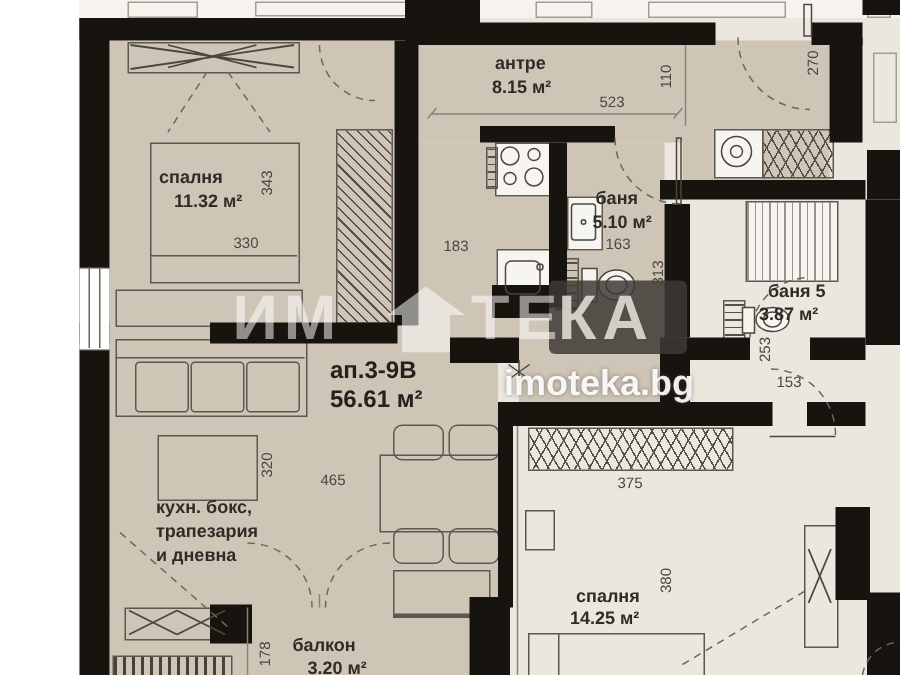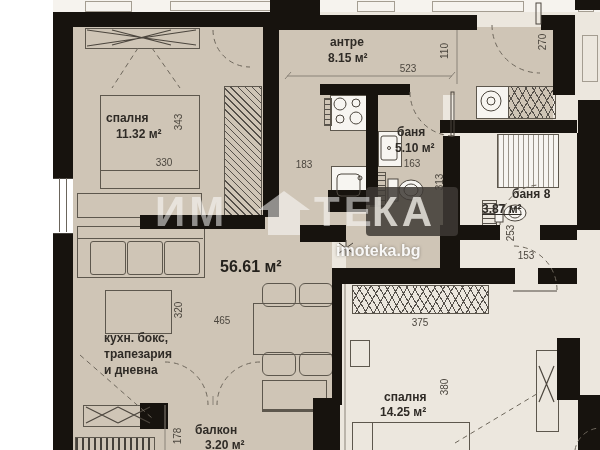--- a/index.html
+++ b/index.html
@@ -24,21 +24,21 @@
   .winline{background:#6b655c;z-index:36;}
   .rlabel{z-index:50;font-weight:bold;font-size:12px;line-height:14px;color:#2f2b26;text-align:left;white-space:nowrap;}
   .rlabel.left{text-align:left;}
   .dim{z-index:50;font-size:10px;color:#4c473f;text-align:center;white-space:nowrap;height:12px;line-height:12px;}
   .dim.v{width:34px;transform:rotate(-90deg);transform-origin:center;}
   .title{z-index:50;font-weight:bold;color:#24211c;font-size:16px;line-height:19px;white-space:nowrap;}
   #wm{z-index:60;pointer-events:none;}
   .wmletter{position:absolute;font-weight:bold;font-size:42px;letter-spacing:4px;
             color:rgba(255,255,255,0.52);z-index:62;}
   .wmbox{position:absolute;background:rgba(62,58,53,0.85);border-radius:4px;z-index:61;}
-  .wmurl{position:absolute;font-weight:bold;font-size:16px;color:rgba(255,255,255,0.92);
+  .wmurl{position:absolute;font-weight:bold;font-size:24px;color:rgba(255,255,255,0.92);
          text-shadow:0 0 3px rgba(80,76,70,0.6);z-index:62;}
   svg.overlay{position:absolute;left:0;top:0;z-index:40;pointer-events:none;}
   .sofa-line{background:#5d574d;z-index:21;}
   .cushion{border:1px solid #5d574d;border-radius:3px;z-index:21;}
   .chair{border:1px solid #5d574d;border-radius:6px;z-index:20;}
 </style>
 </head>
 <body>
 
 <div id="plan">
@@ -190,33 +190,34 @@
 
   <div class="abs rlabel" style="left:106px;top:111px;width:62px;">спалня</div>
   <div class="abs rlabel" style="left:100px;top:127px;width:74px;margin-left:16px;">11.32 м²</div>
 
   <div class="abs rlabel" style="left:330px;top:35px;width:48px;">антре</div>
   <div class="abs rlabel" style="left:328px;top:51px;width:58px;">8.15 м²</div>
 
   <div class="abs rlabel" style="left:397px;top:125px;width:42px;">баня</div>
   <div class="abs rlabel" style="left:395px;top:141px;width:50px;">5.10 м²</div>
 
-  <div class="abs rlabel" style="left:512px;top:187px;width:58px;">баня 8</div>
-  <div class="abs rlabel" style="left:482px;top:202px;width:66px;text-decoration:underline;">3.87 м²</div>
+  <div class="abs rlabel" style="left:512px;top:187px;width:58px;">баня 5</div>
+  <div class="abs rlabel" style="left:506px;top:202px;width:66px;">3.87 м²</div>
 
   <div class="abs rlabel left" style="left:104px;top:331px;width:90px;">кухн. бокс,</div>
   <div class="abs rlabel left" style="left:104px;top:363px;width:90px;">и дневна</div>
   <div class="abs rlabel left" style="left:104px;top:347px;width:90px;">трапезария</div>
 
   <div class="abs rlabel" style="left:195px;top:423px;width:76px;">балкон</div>
   <div class="abs rlabel" style="left:205px;top:438px;width:76px;">3.20 м²</div>
 
   <div class="abs rlabel" style="left:384px;top:390px;width:62px;">спалня</div>
   <div class="abs rlabel" style="left:380px;top:405px;width:70px;">14.25 м²</div>
 
+  <div class="abs title" style="left:220px;top:238px;">ап.3-9В</div>
   <div class="abs title" style="left:220px;top:257px;">56.61 м²</div>
 
   <div class="abs dim" style="left:146px;top:157px;width:36px;">330</div>
   <div class="abs dim v" style="left:162px;top:116px;">343</div>
   <div class="abs dim" style="left:286px;top:159px;width:36px;">183</div>
   <div class="abs dim" style="left:390px;top:63px;width:36px;">523</div>
   <div class="abs dim v" style="left:428px;top:45px;">110</div>
   <div class="abs dim v" style="left:526px;top:36px;">270</div>
   <div class="abs dim" style="left:394px;top:158px;width:36px;">163</div>
   <div class="abs dim v" style="left:423px;top:176px;">313</div>

